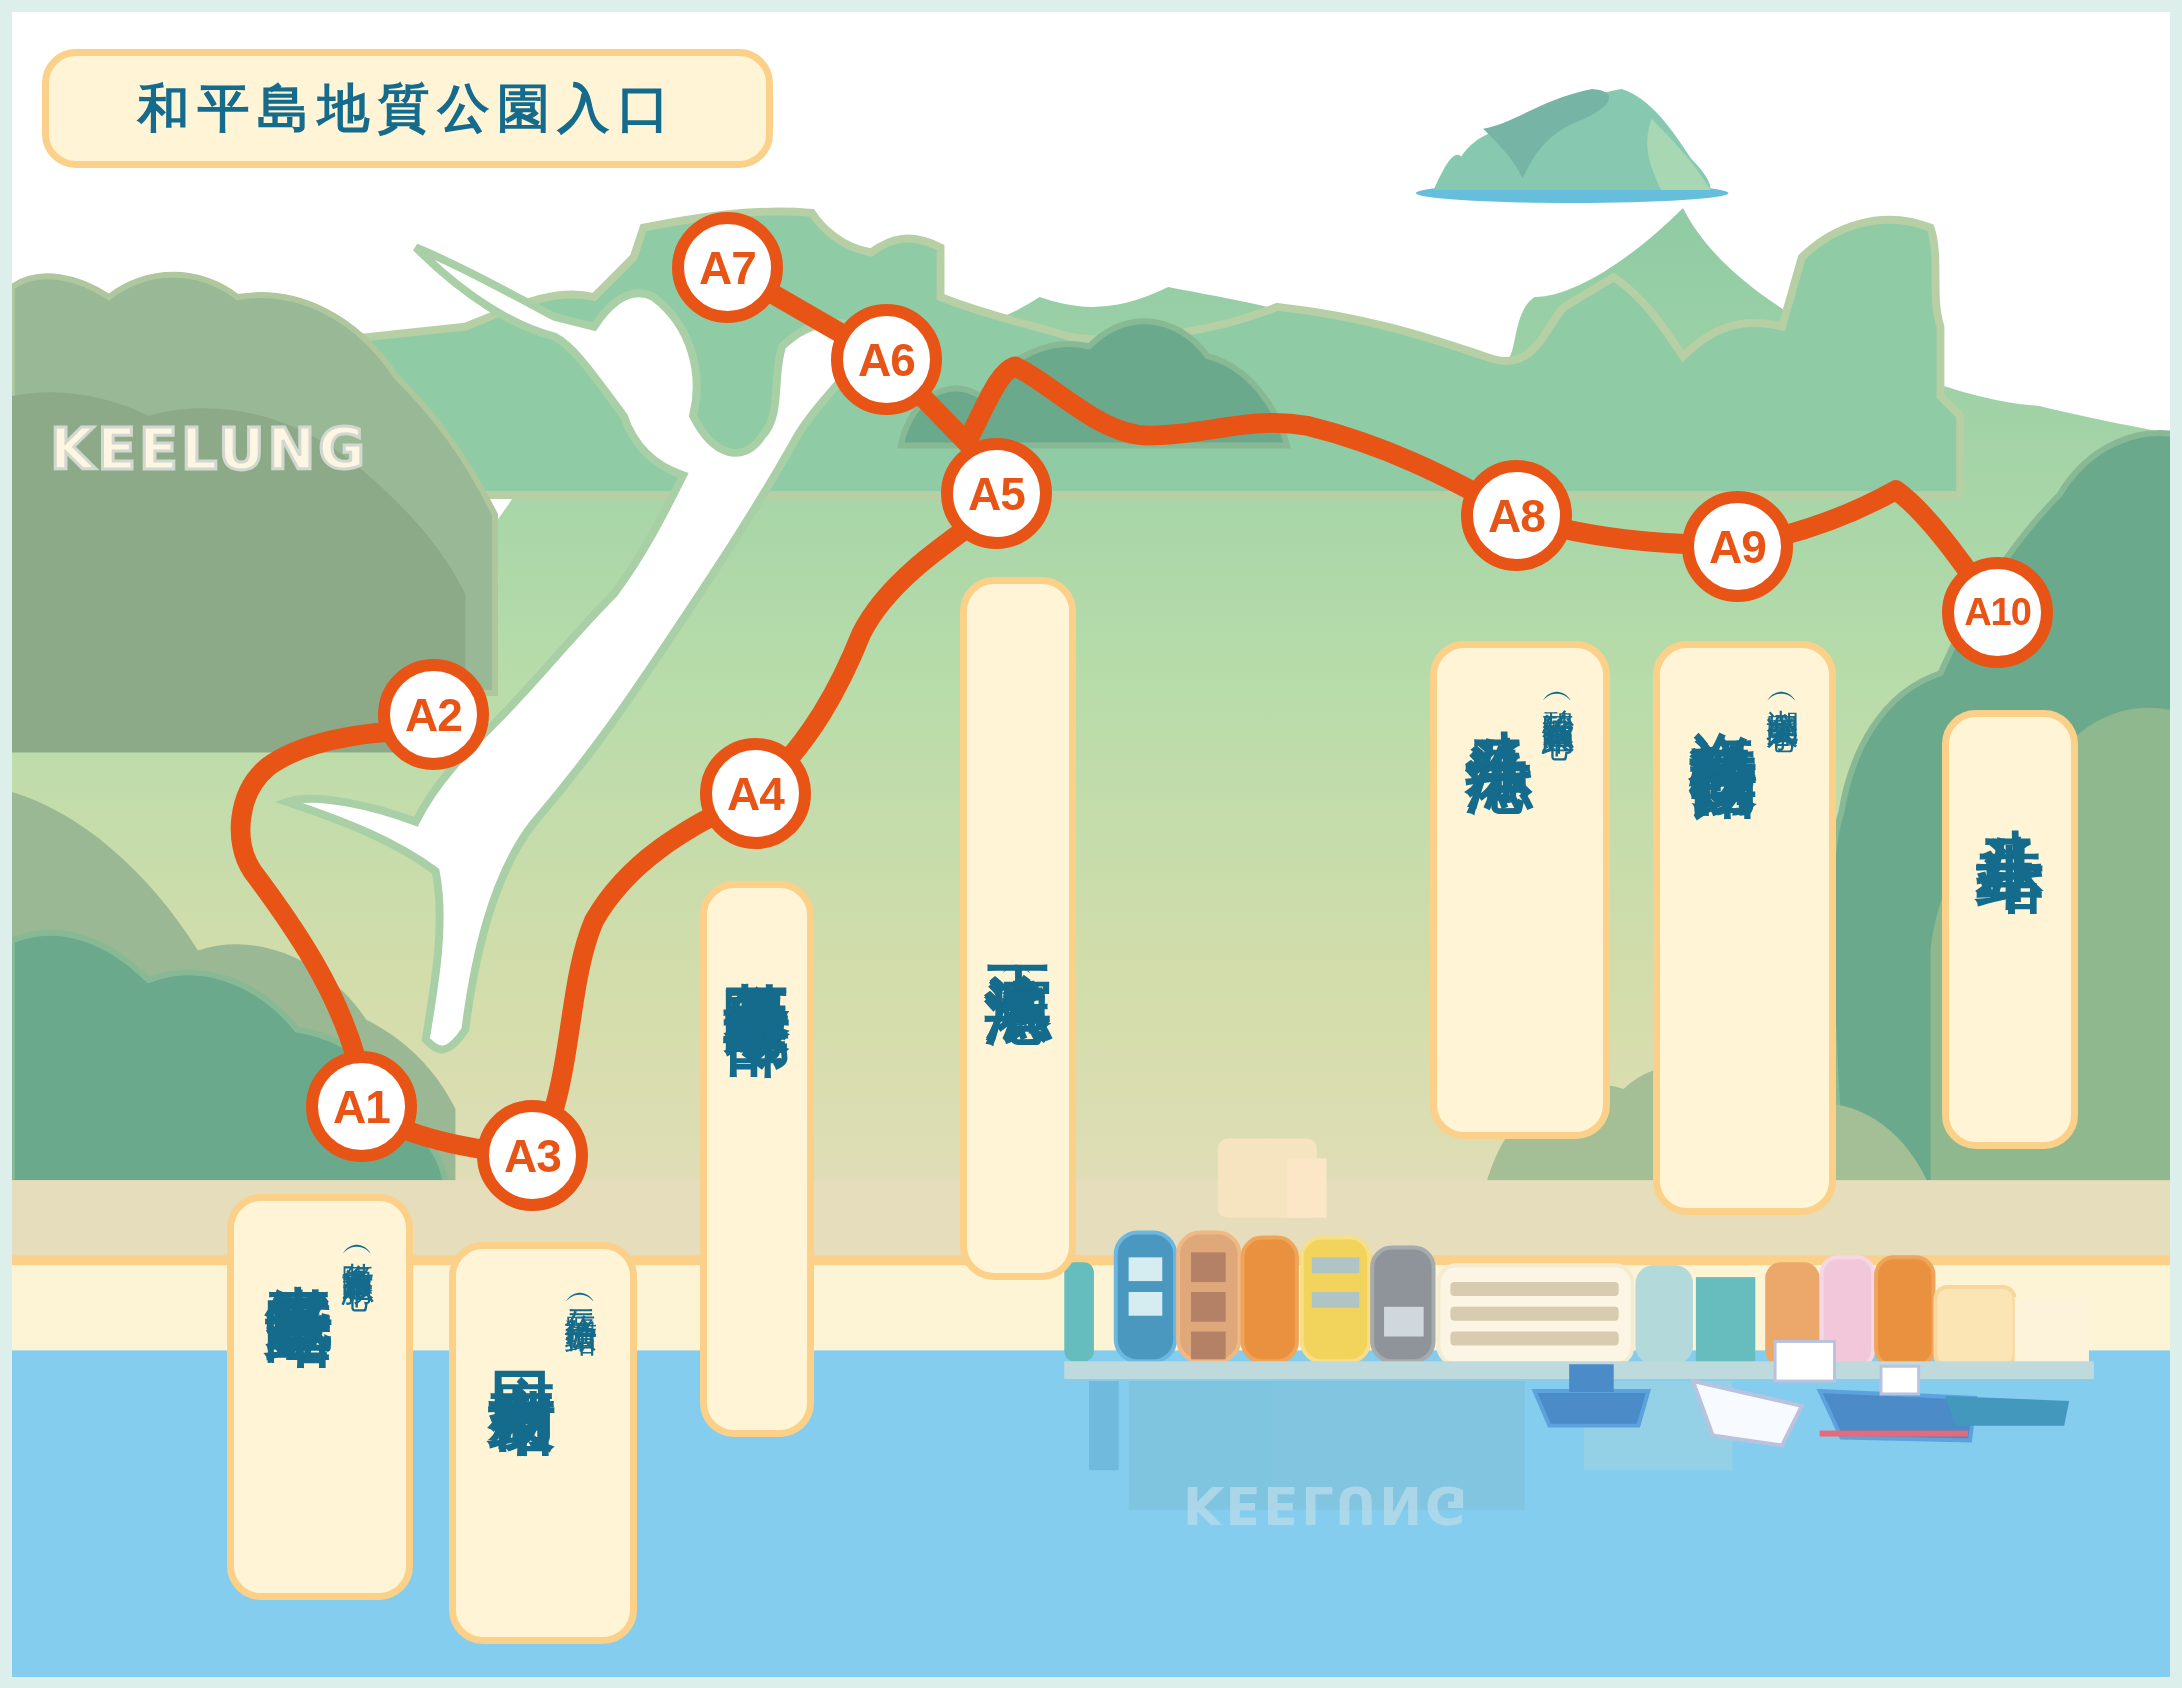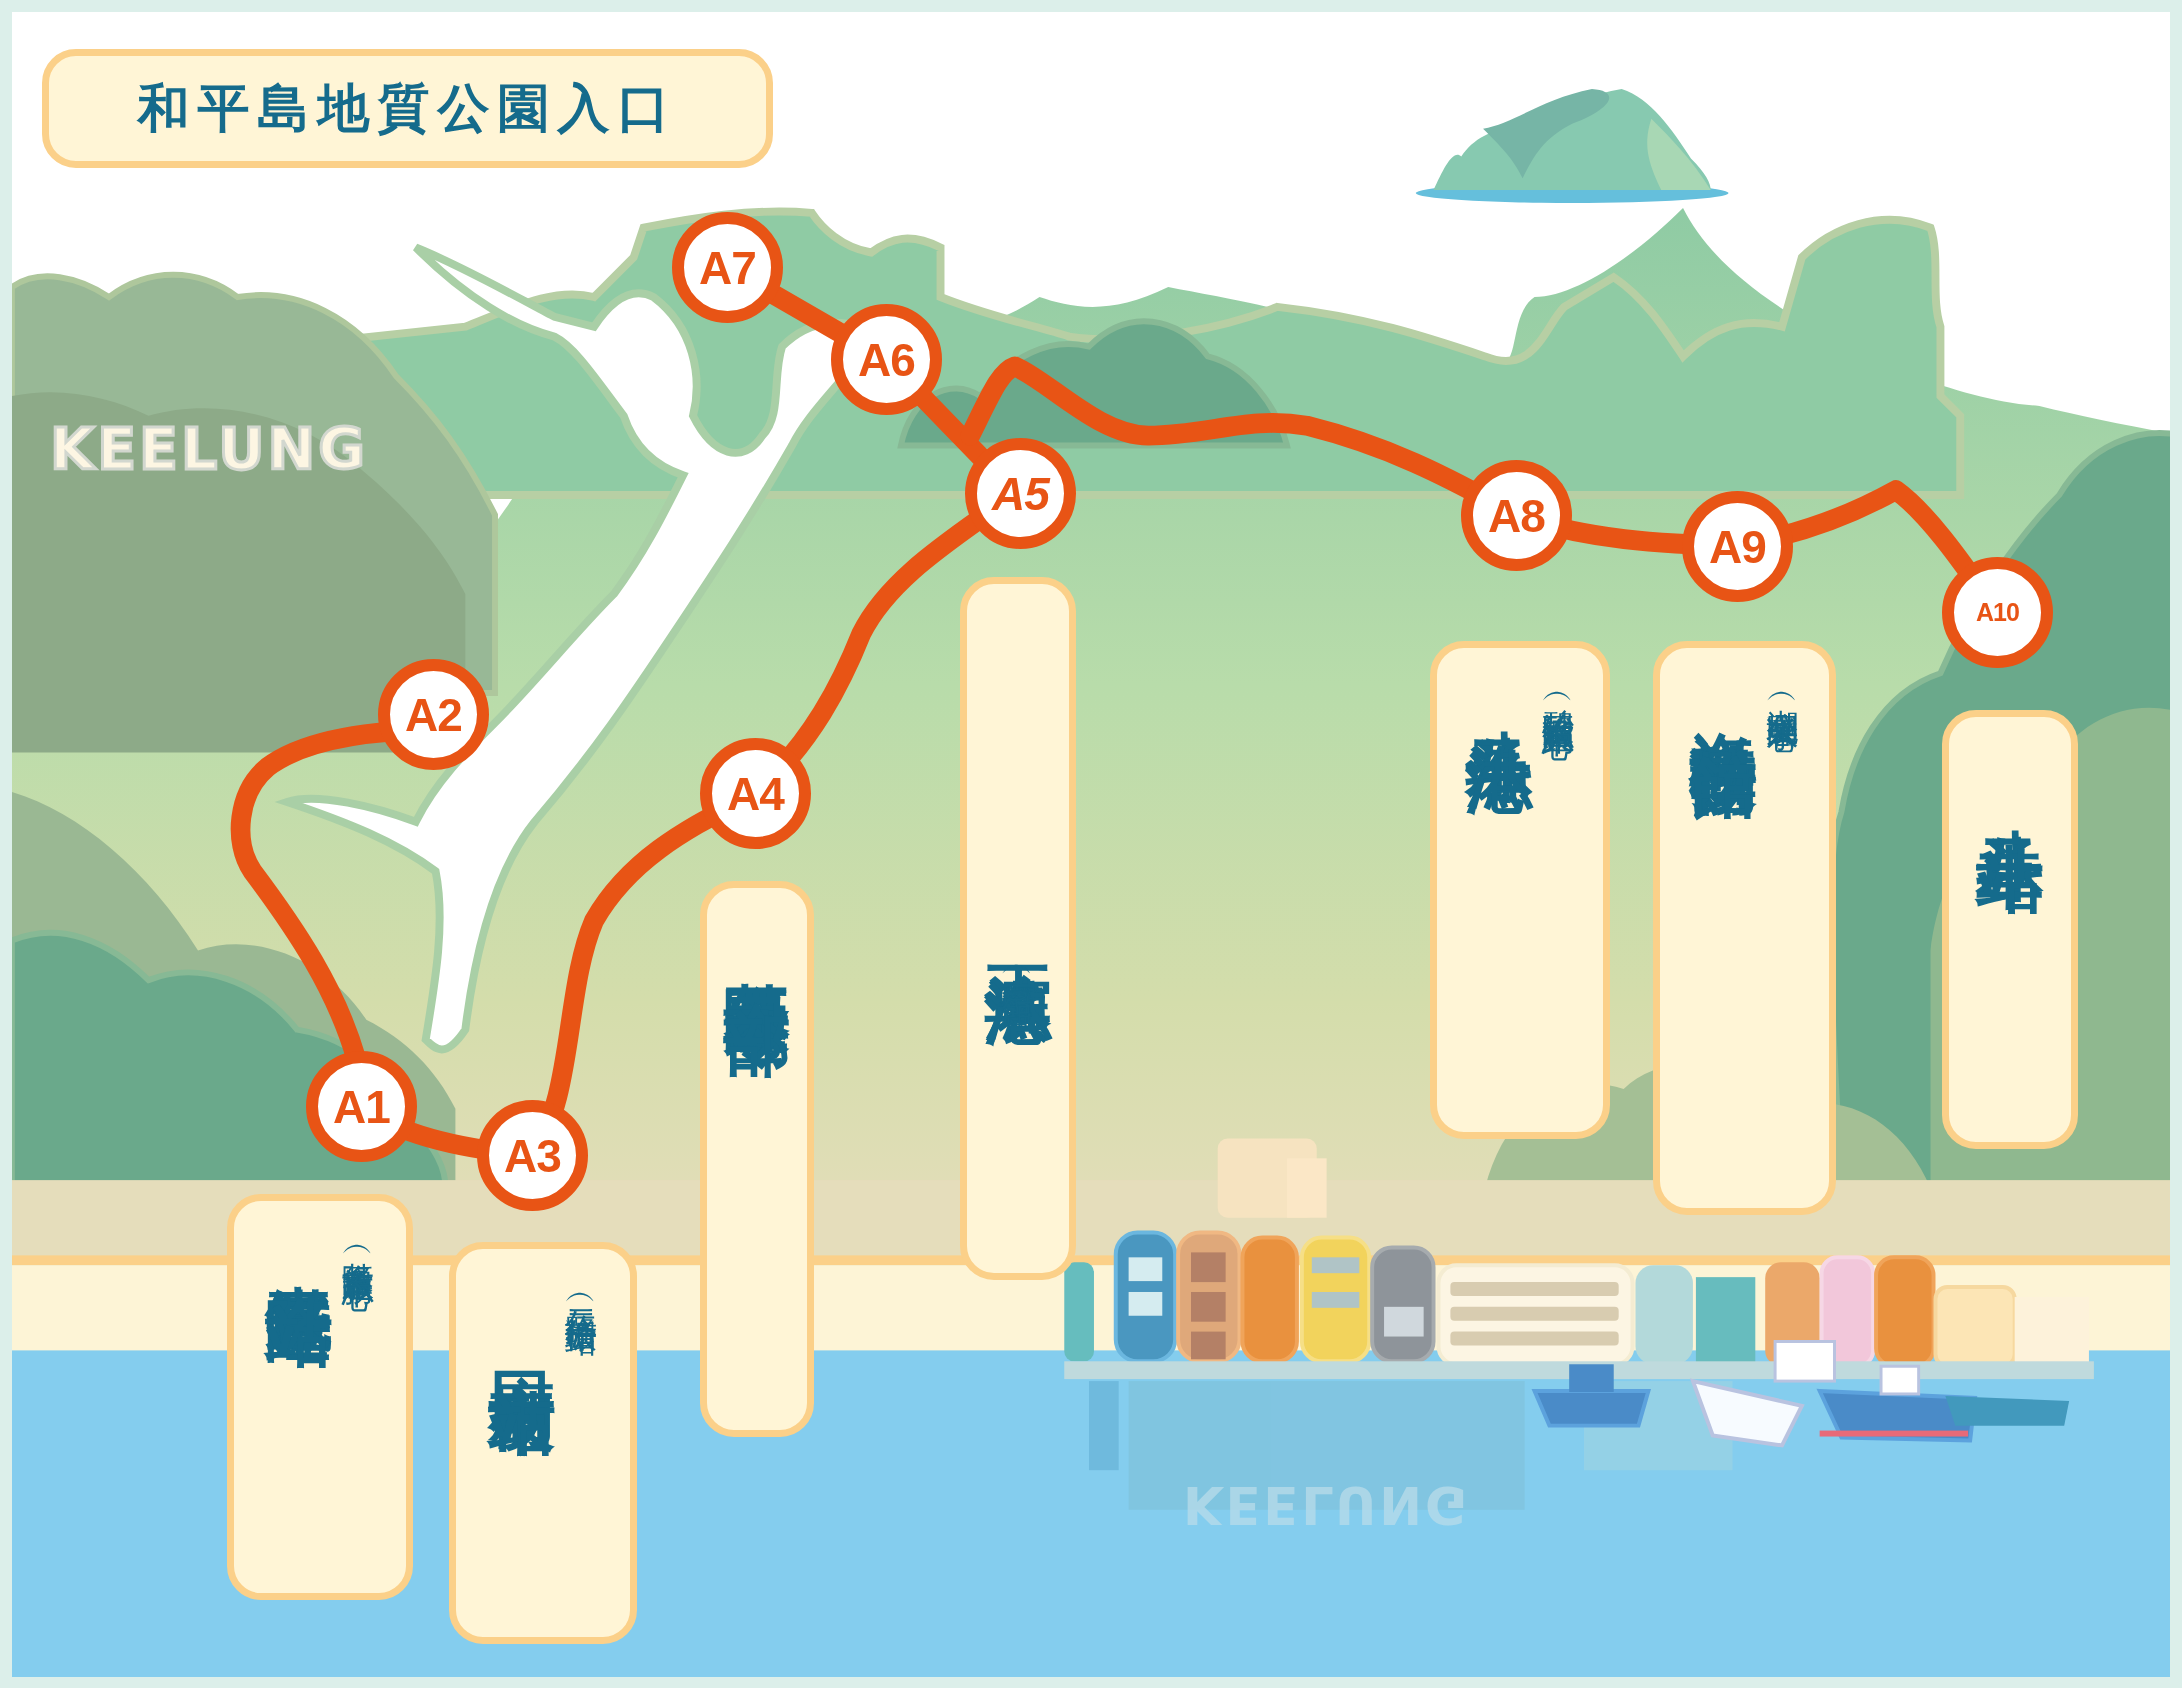--- a/index.html
+++ b/index.html
@@ -6,21 +6,21 @@
   body { width:2182px; height:1689px; overflow:hidden; background:#dcefea; font-family:"DejaVu Sans","Liberation Sans",sans-serif; }
   #frame { position:absolute; left:12px; top:12px; width:2158px; height:1665px; overflow:hidden; background:#ffffff; }
   #scene { position:absolute; left:-12px; top:-12px; width:2182px; height:1689px; }
   svg.bg { position:absolute; left:0; top:0; }
   .label { position:absolute; background:#fff5d6; border:7px solid #fbd089; border-radius:34px; box-sizing:border-box; color:#156b8c; font-weight:bold; }
   .hlabel { display:flex; align-items:center; justify-content:center; font-size:52px; letter-spacing:8px; }
   .vlabel { display:flex; flex-direction:row; justify-content:center; align-items:flex-start; padding-top:30px; gap:10px; }
   .vmain { writing-mode:vertical-rl; text-orientation:upright; font-size:67px; letter-spacing:4px; line-height:1; font-weight:bold; }
   .vsub { writing-mode:vertical-rl; text-orientation:upright; font-size:32px; letter-spacing:2px; line-height:1; font-weight:normal; margin-top:4px; }
   .stop { position:absolute; width:111px; height:111px; margin-left:-55px; margin-top:-55px; border-radius:50%; background:#ffffff; border:12px solid #e85415; box-sizing:border-box; display:flex; align-items:center; justify-content:center; color:#e85415; font-family:"Liberation Sans","DejaVu Sans",sans-serif; font-weight:bold; font-size:46px; letter-spacing:-1px; cursor:pointer;text-align:center; }
-  .stop.small { font-size:25px; }
+  .stop.small { font-size:38px; }
   .keelung { position:absolute; left:50px; top:416px; font-family:"DejaVu Sans",sans-serif; font-weight:bold; font-size:57px; color:#fdf6e3; letter-spacing:3px; -webkit-text-stroke:3px #d2d7cf; }
   .keelung-ref { position:absolute; left:1183px; top:1475px; font-family:"DejaVu Sans",sans-serif; font-weight:bold; font-size:51px; color:#b9dcea; opacity:0.75; letter-spacing:3px; transform:scaleY(-1); }
 </style>
 </head>
 <body>
 
 <div id="frame">
 <div id="scene">
 
   <svg class="bg" width="2182" height="1689" viewBox="0 0 2204 1706">
@@ -172,21 +172,21 @@
     <span class="vsub">（潮境公園碧水巷）</span>
   </div>
   <div class="label vlabel" style="left:1942px; top:710px; width:136px; height:439px;">
     <span class="vmain" style="padding-top:30px;">八斗子車站</span>
   </div>
 
   <div class="stop" style="left:361px; top:1106px;">A1</div>
   <div class="stop" style="left:433px; top:714px;">A2</div>
   <div class="stop" style="left:532px; top:1155px;">A3</div>
   <div class="stop" style="left:755px; top:793px;">A4</div>
-  <div class="stop" style="left:1020px; top:493px;font-style:italic;">A5</div>
+  <div class="stop" style="left:996px; top:493px;">A5</div>
   <div class="stop" style="left:886px; top:359px;">A6</div>
   <div class="stop" style="left:727px; top:267px;">A7</div>
   <div class="stop" style="left:1516px; top:515px;">A8</div>
   <div class="stop" style="left:1737px; top:546px;">A9</div>
   <div class="stop small" style="left:1997px; top:612px;">A10</div>
 
 </div>
 </div>
 
 

